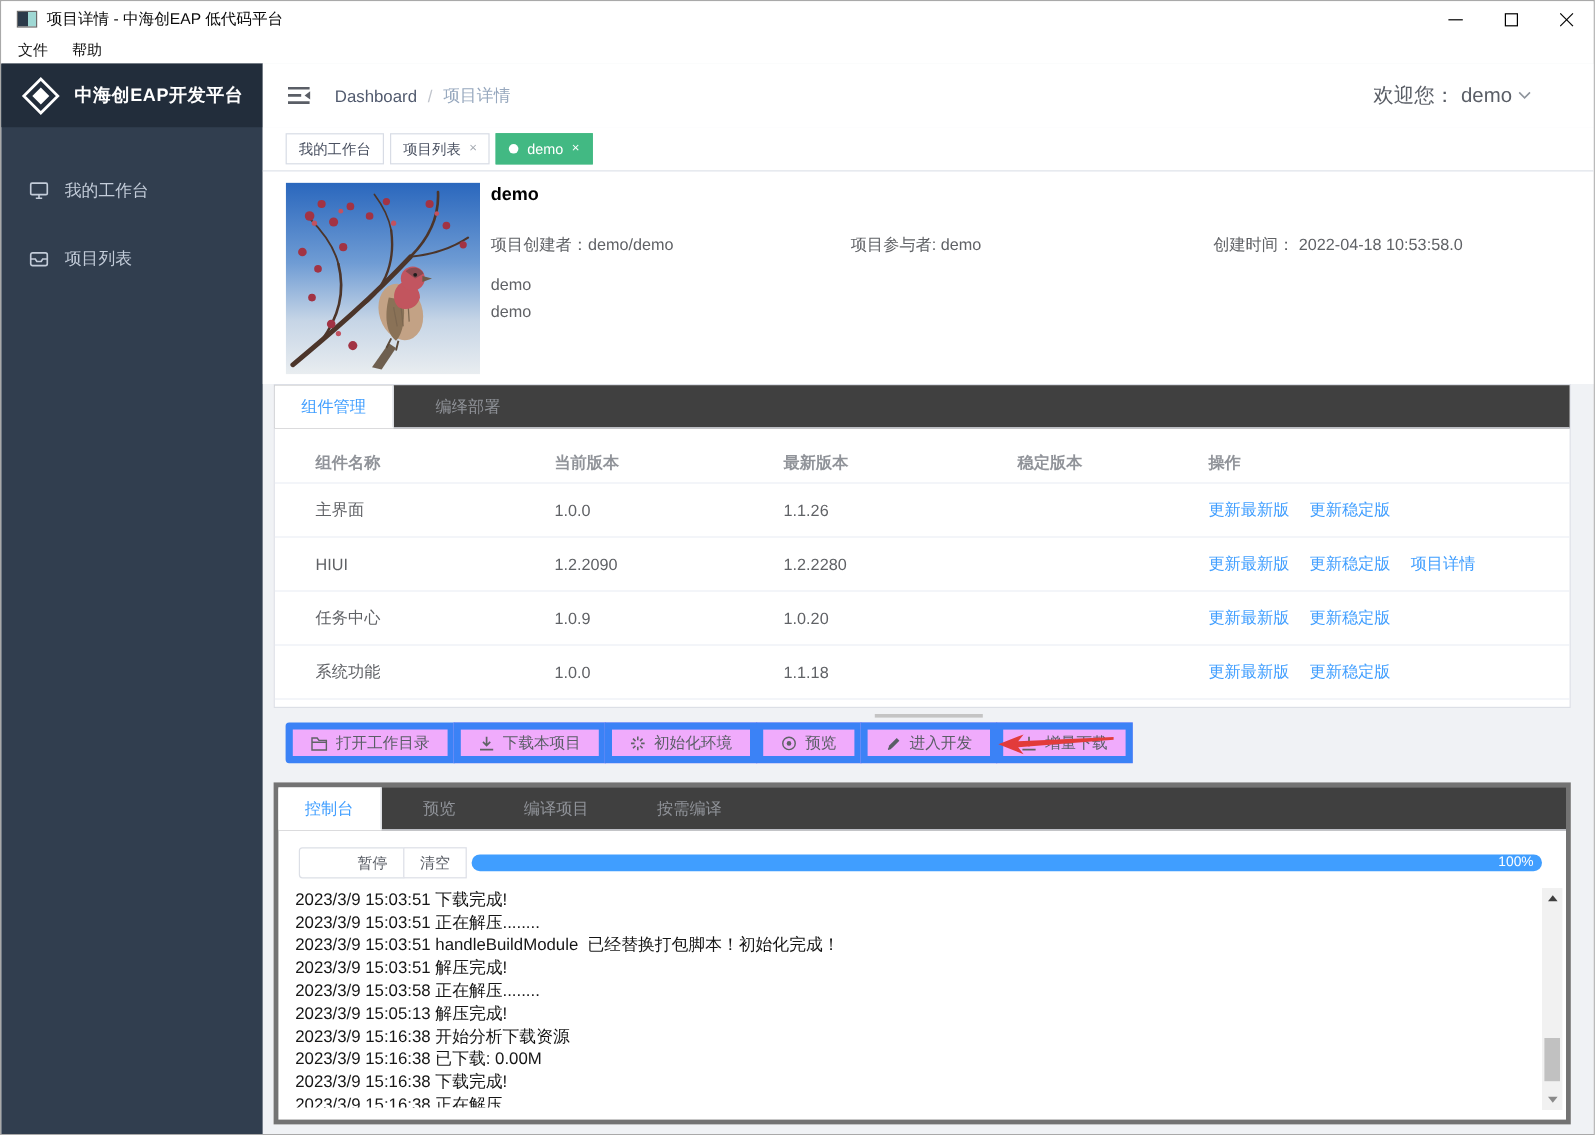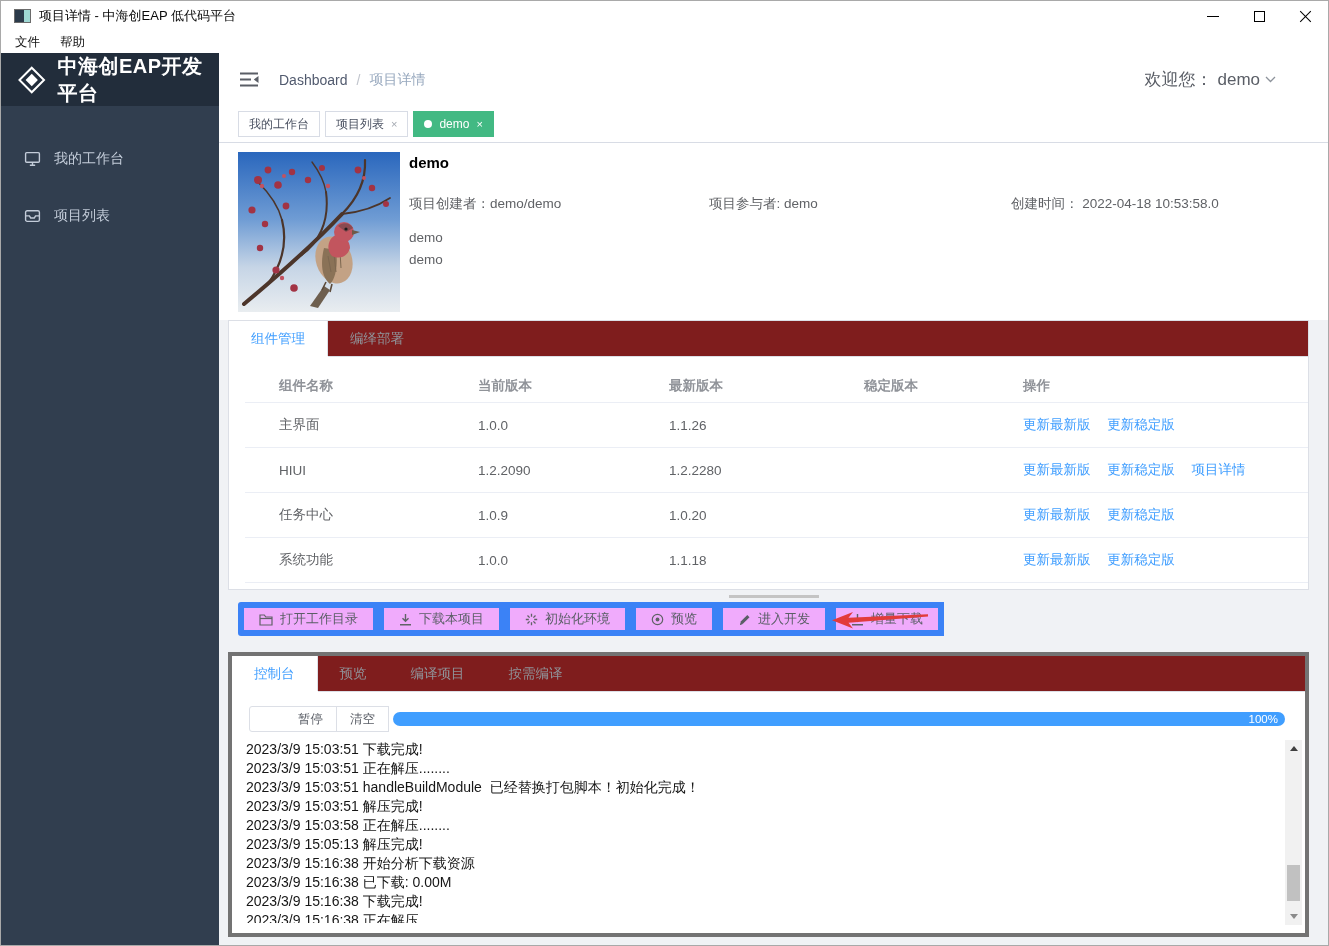--- a/index.html
+++ b/index.html
@@ -21,21 +21,21 @@
   .glyph-close { position:relative; width:13px; height:13px; }
   .glyph-close::before,.glyph-close::after { content:""; position:absolute; left:-1px; top:6px; width:15px; height:1px; background:#000; }
   .glyph-close::before { transform:rotate(45deg); }
   .glyph-close::after  { transform:rotate(-45deg); }
   
   .menubar { height:22px; display:flex; align-items:center; padding-left:14px; gap:20px; font-size:12.5px; color:#111; background:#fff; }
   
   .app { position:absolute; top:52px; left:0; right:0; bottom:0; display:flex; }
   .sidebar { width:218px; background:#313e4f; flex-shrink:0; }
   .logo-row { height:53px; background:#222d3b; display:flex; align-items:center; padding-left:16px; gap:11px; }
-  .logo-text { color:#fff; font-weight:bold; font-size:20px; letter-spacing:.5px; }
+  .logo-text { color:#fff; font-weight:bold; font-size:15px; letter-spacing:.5px; }
   .side-menu { padding-top:24px; }
   .side-item { height:57px; display:flex; align-items:center; padding-left:23px; gap:13px; color:#c3ccd9; font-size:14px; cursor:pointer; }
   
   .main { flex:1; background:#f0f2f5; position:relative; }
   .topbar { height:53px; background:#fff; display:flex; align-items:center; padding:0 20px; }
   .fold-icon { margin-right:20px; display:flex; }
   .breadcrumb { font-size:14px; color:#515a6e; display:flex; align-items:center; }
   .bc-sep { color:#c0c4cc; margin:0 9px; }
   .bc-last { color:#97a8be;font-family:Liberation Mono, monospace; }
   .welcome { margin-left:auto; margin-right:32px; font-size:17px; color:#5a5e66; display:flex; align-items:center; gap:5px; }
@@ -51,24 +51,24 @@
   .project-section { position:absolute; top:0; left:0; right:0; height:177px; background:#fff; }
   .project-img { position:absolute; top:9px; left:19px; width:162px; height:160px; overflow:hidden; }
   .project-info { position:absolute; left:190px; top:11px; right:10px; }
   .project-name { font-size:15px; font-weight:bold; color:#000; }
   .meta-row { display:flex; margin-top:24px; font-size:13.5px; color:#606266; }
   .meta-col1 { width:300px; } .meta-col2 { width:302px; }
   .desc-line { margin-top:17px; font-size:13.5px; color:#606266; }
   .desc-line + .desc-line { margin-top:7px; }
   
   .component-card { position:absolute; top:177px; left:9px; right:19px; height:270px; background:#fff; border:1px solid #dcdfe6; }
-  .card-tabs { height:36px; background:#7f1d1d; border-bottom:1px solid #dcdfe6; display:flex; }
+  .card-tabs { height:36px; background:#404040; border-bottom:1px solid #dcdfe6; display:flex;gap:13px; }
   .card-tab { padding:0 22px; line-height:36px; font-size:13.5px; color:#909399; cursor:pointer; }
   .card-tab.active { background:#fff; color:#409eff; border-right:1px solid #dcdfe6; box-shadow:0 1px 0 0 #fff; }
-  .tbl { margin-top:12px;margin-left:16px; }
+  .tbl { margin-top:12px; }
   .t-row { display:flex; align-items:center; height:45px; border-bottom:1px solid #ebeef5; font-size:13.5px; color:#606266; }
   .t-head { height:34px; color:#909399; font-weight:bold; }
   .c1 { width:233px; padding-left:34px; }
   .c2 { width:191px; } .c3 { width:195px; } .c4 { width:159px; } .c5 { flex:1; }
   .action-link { color:#409eff; text-decoration:none; margin-right:13px; cursor:pointer; }
   
   .splitter { position:absolute; top:447px; left:0; right:0; height:12px; display:flex; align-items:center; justify-content:center; }
   .splitter-handle { width:90px; height:3px; background:#c4c4c4; cursor:row-resize; }
   
   .toolbar { position:absolute; top:459px; left:19px; height:36px; display:flex; }

